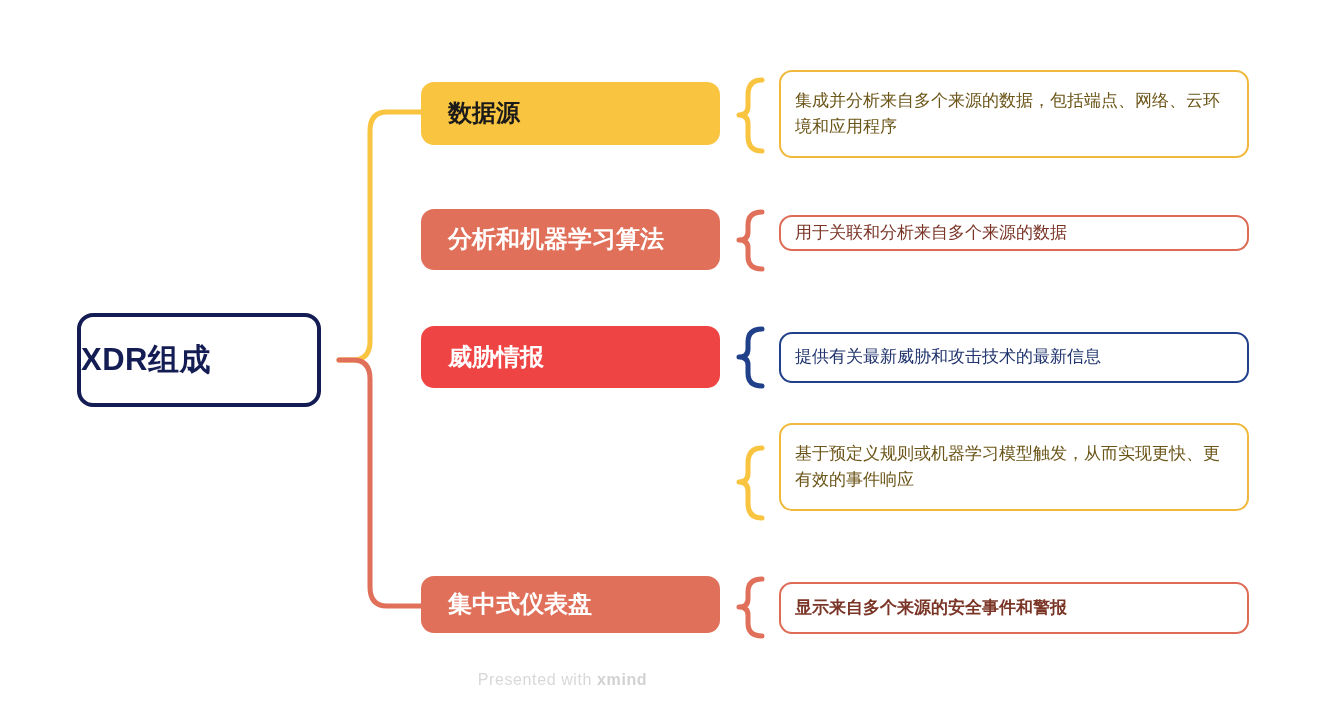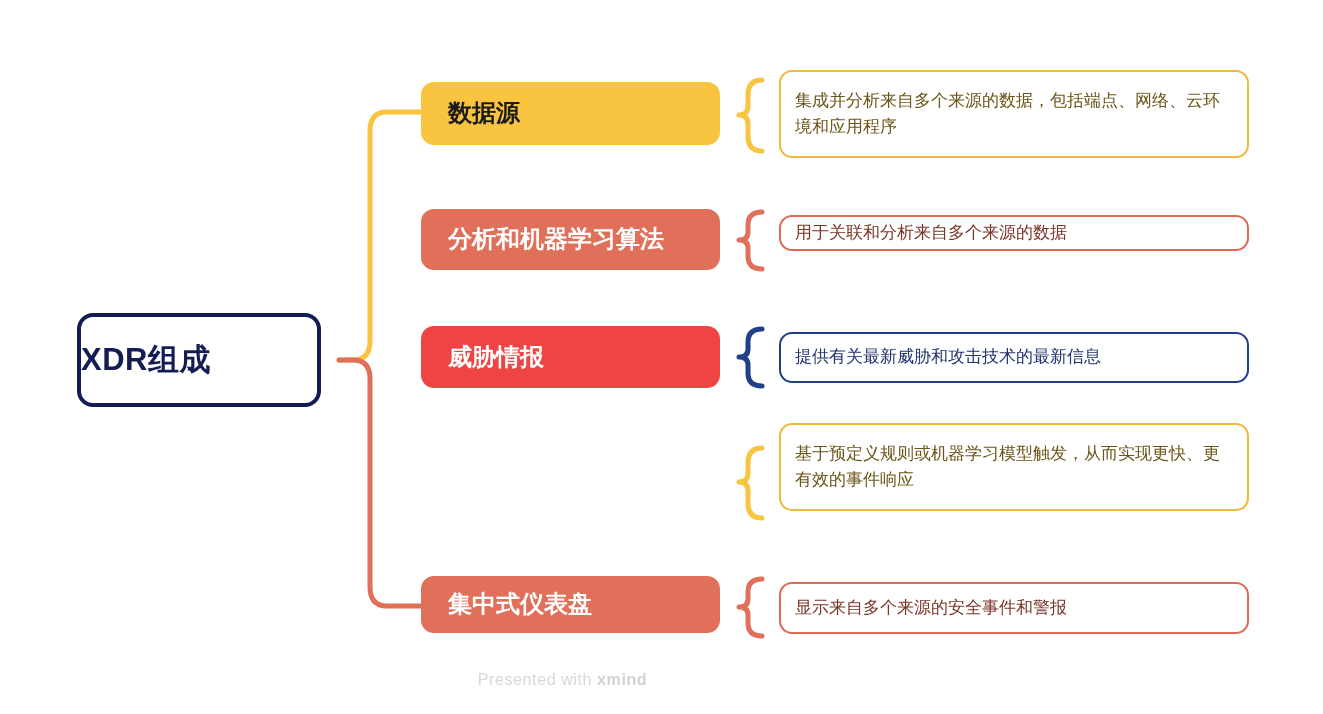--- a/index.html
+++ b/index.html
@@ -153,20 +153,20 @@
   </div>
 
   <div class="detail" style="top: 423px; height: 88px; border-color: rgb(240, 185, 60);">
     <span class="label" style="color: rgb(107, 85, 24);">基于预定义规则或机器学习模型触发，从而实现更快、更有效的事件响应</span>
   </div>
 
   <div class="topic" style="top: 576px; height: 57px; background: rgb(224, 112, 90);">
     <span class="label" style="color: rgb(255, 255, 255);">集中式仪表盘</span>
   </div>
   <div class="detail" style="top: 582px; height: 52px; border-color: rgb(221, 107, 85);">
-    <span class="label" style="color: rgb(122, 53, 39);">显示来自多个来源的安全事件和警报</span>
+    <span class="label" style="color: rgb(122, 53, 39); font-weight: bold;">显示来自多个来源的安全事件和警报</span>
   </div>
 
   <div class="footer" style="color: rgb(216, 216, 216);">
     <span>Presented with </span><span class="brand">xmind</span>
   </div>
 
 </div>
 
 </body></html>

